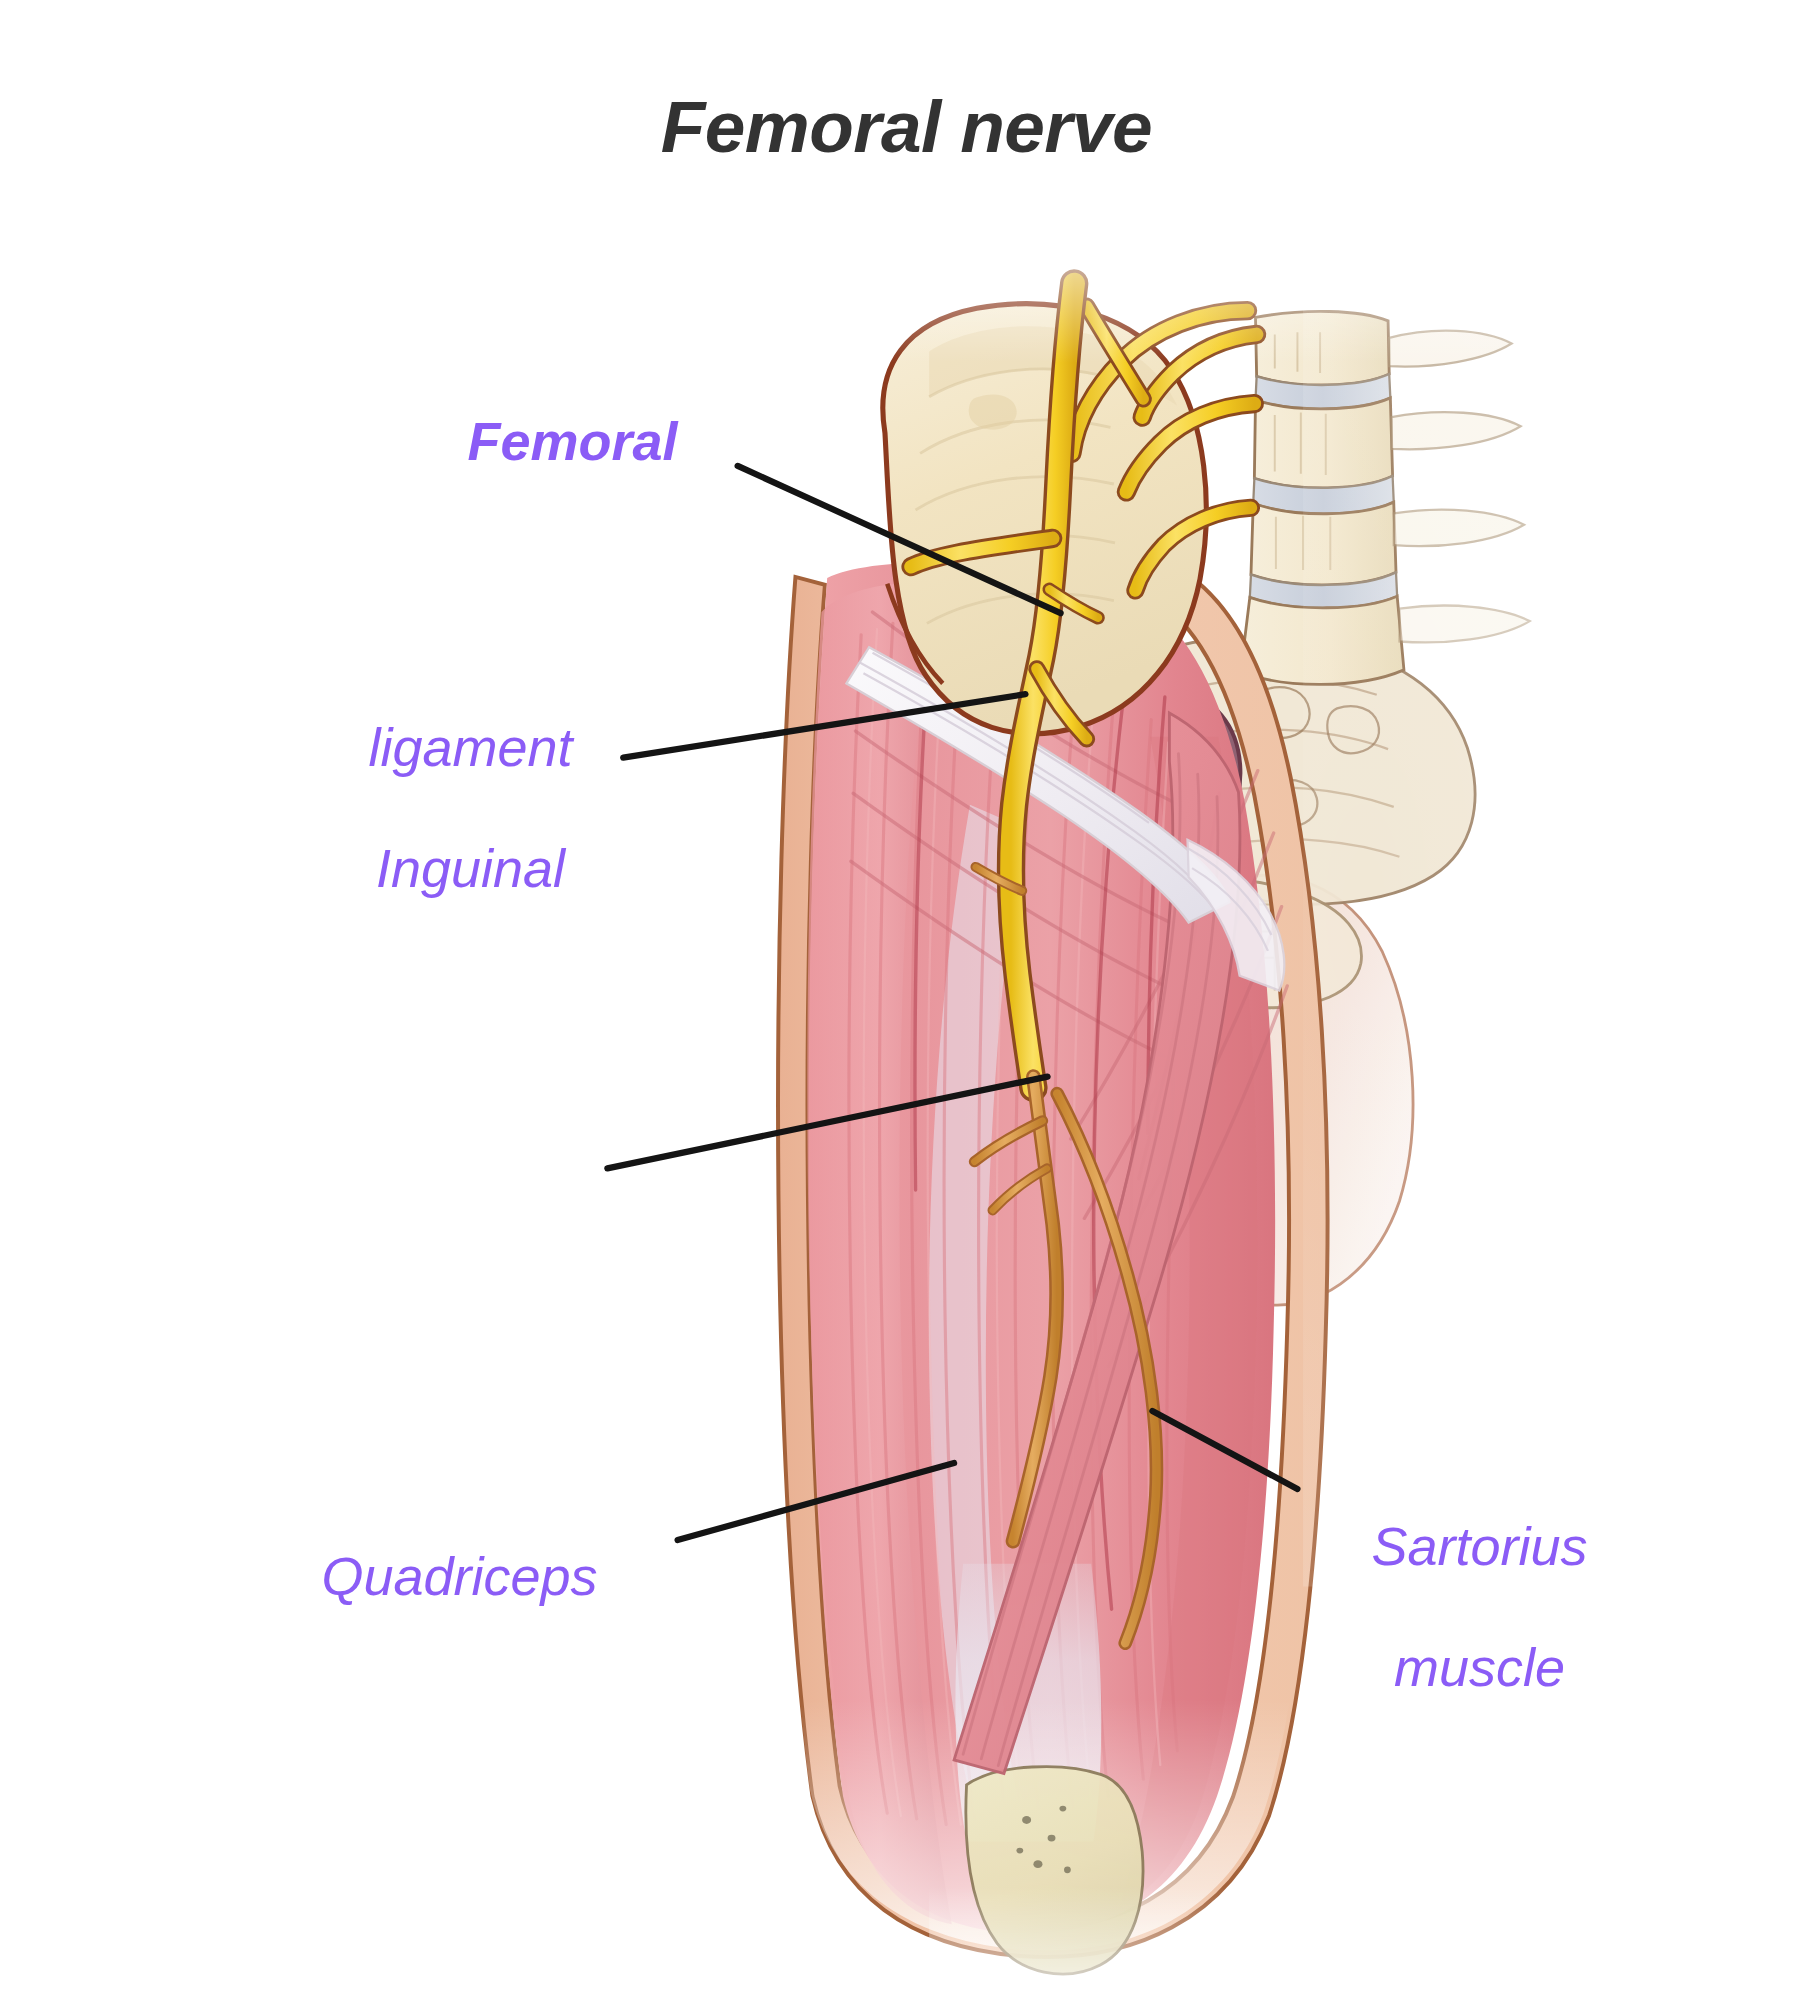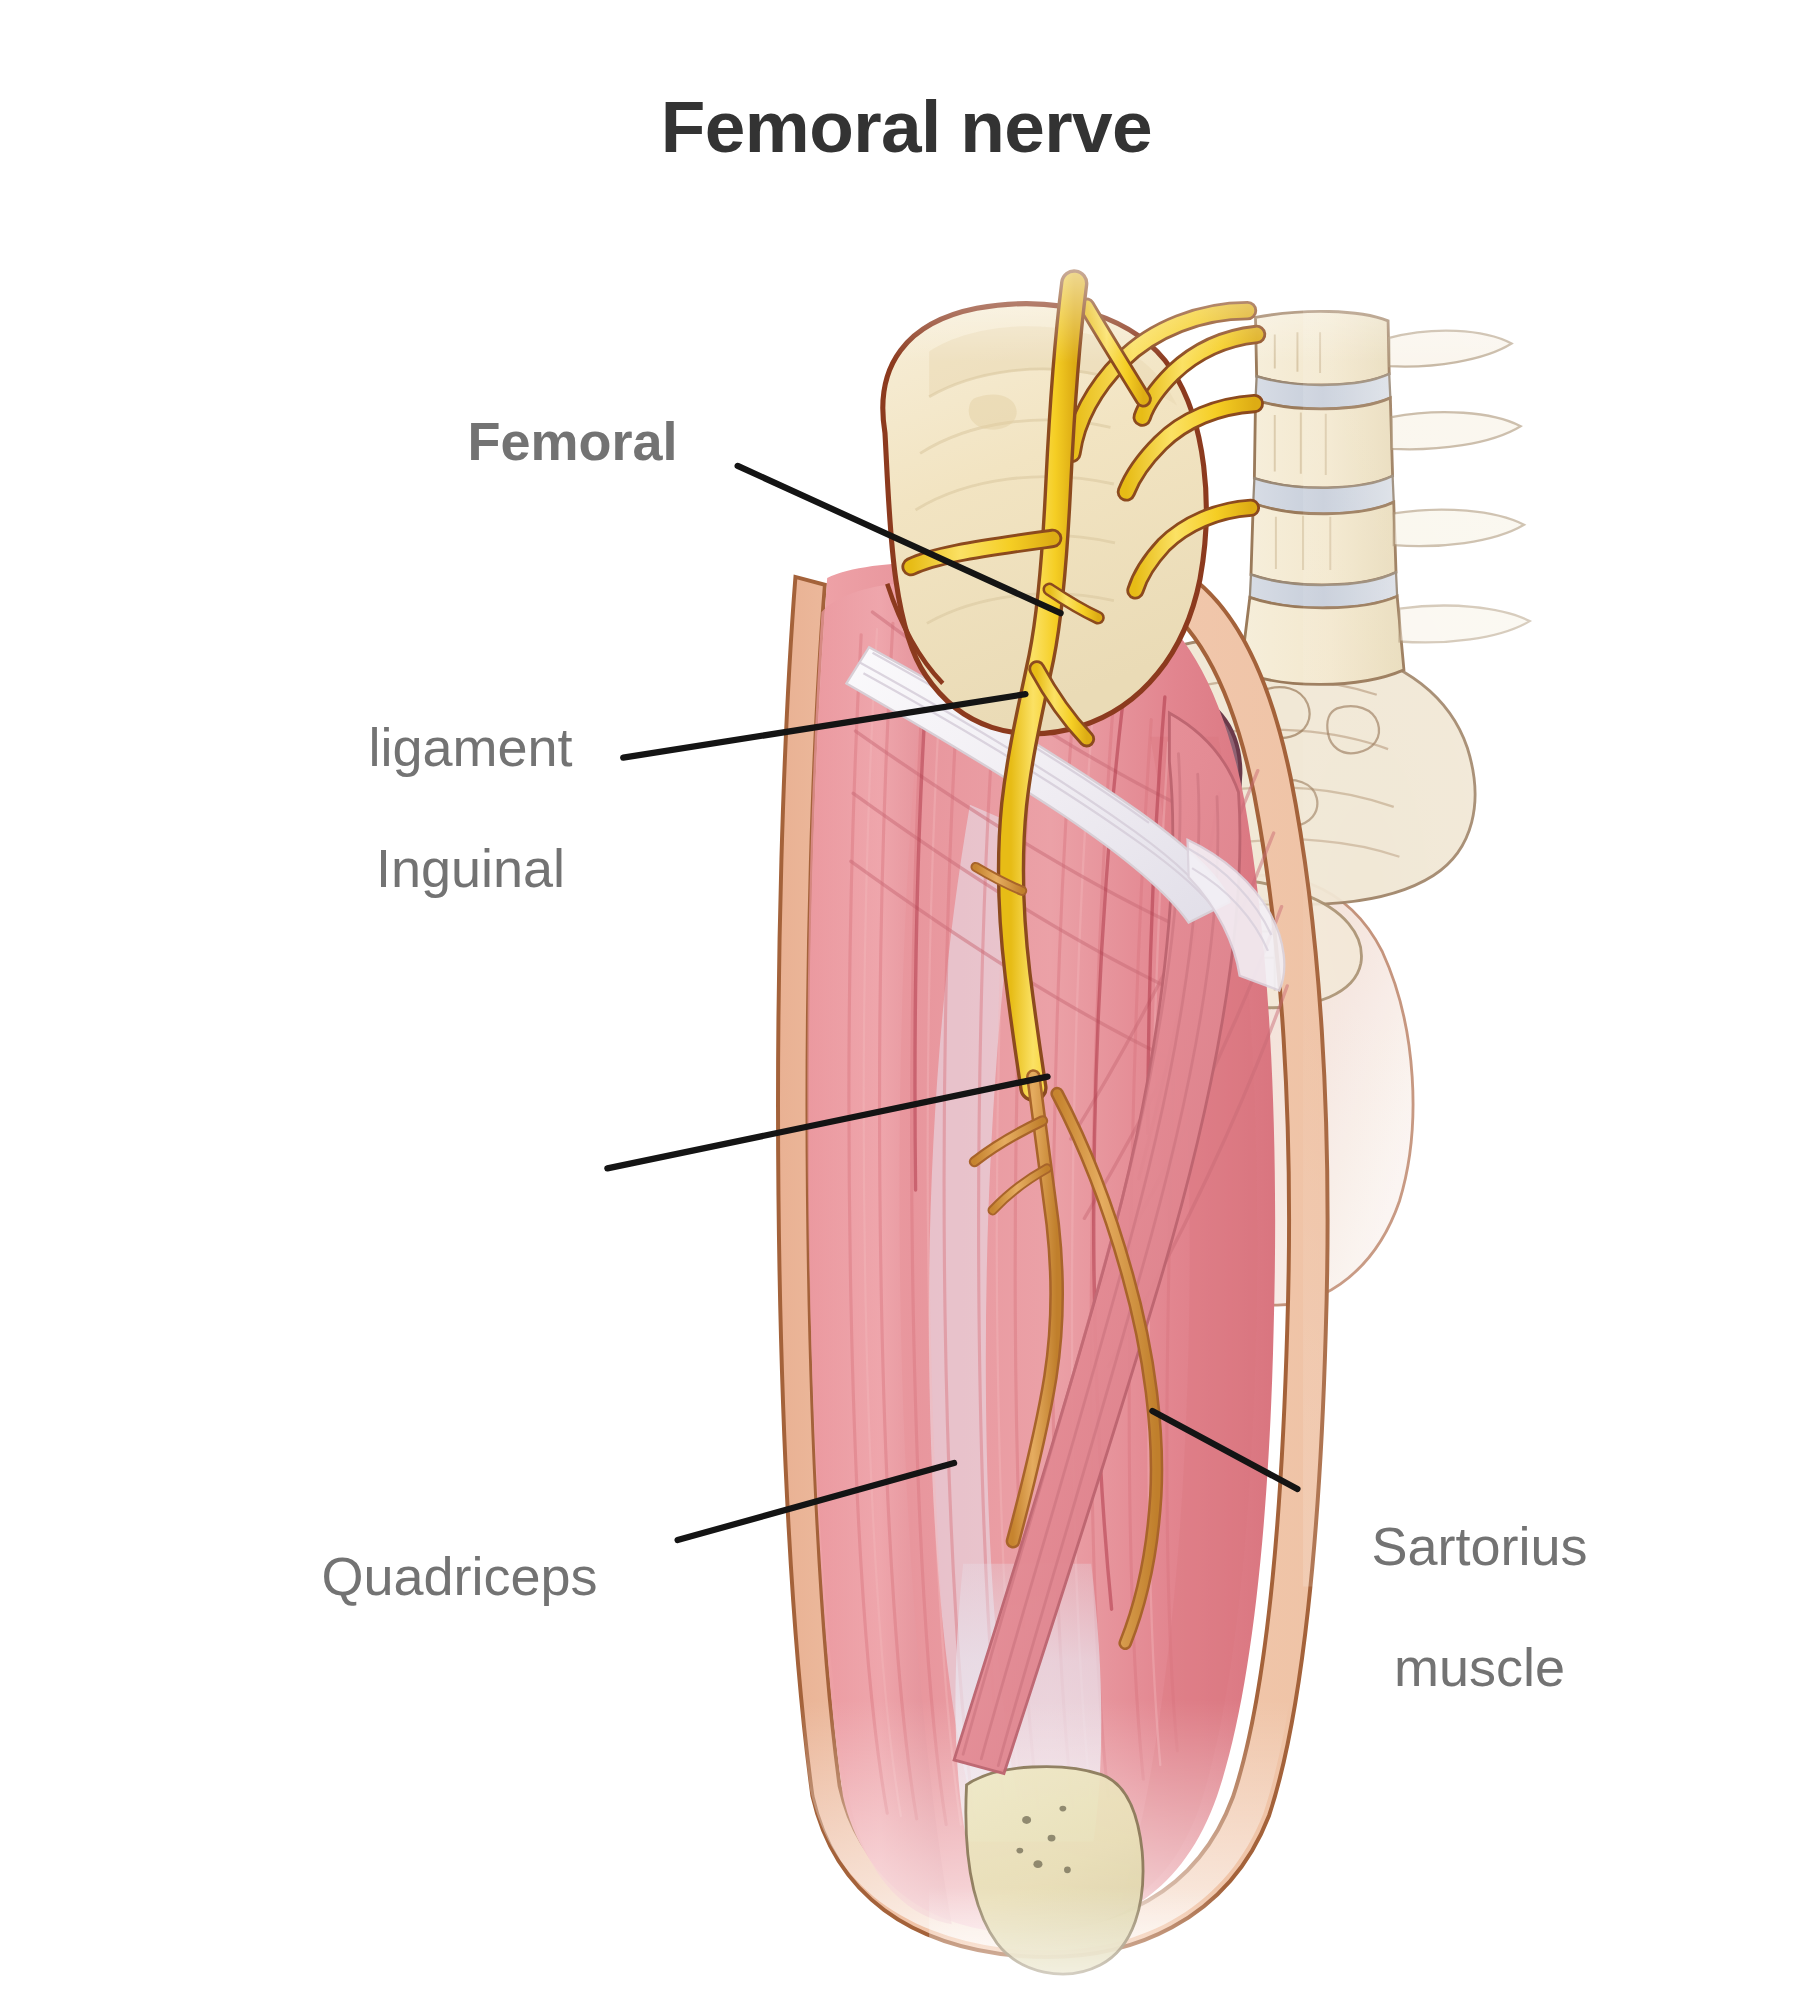--- a/index.html
+++ b/index.html
@@ -2,31 +2,31 @@
 <html style="font-size:9px"><head>
 <meta charset="utf-8">
 <title>Femoral nerve</title>
 <style>
   html,body{margin:0;padding:0;background:#ffffff;}
   body{
     width:1813px;height:2015px;
     font-family:"Liberation Sans","DejaVu Sans",sans-serif;
     overflow:hidden;position:relative;
   }
-  #figure{position:absolute;inset:0;width:1813px;height:1629px;}
+  #figure{position:absolute;inset:0;width:1813px;height:1629px;font-style:italic;}
   .fig-title{
     position:absolute;top:85px;left:0;width:1813px;
     text-align:center;
     font-size:73px;font-weight:bold;letter-spacing:-0.6px;
     color:#333333;
     font-family:"Liberation Sans","DejaVu Sans",sans-serif;
   }
   .label{
     position:absolute;
-    color:#737373;
+    color:#8b5cf6;
     font-size:54px;line-height:1.12;
     font-weight:400;
     font-family:"Liberation Sans","DejaVu Sans",sans-serif;
     white-space:pre-line;
     text-align:center;
   }
   .label.bold{font-weight:bold;}
   .label .ln{display:block;}
   #lbl-femoral-nerve{left:397px;top:351px;width:351px;text-align:center;}
   #lbl-inguinal-ligament{left:295px;top:657px;width:351px;text-align:center;}

